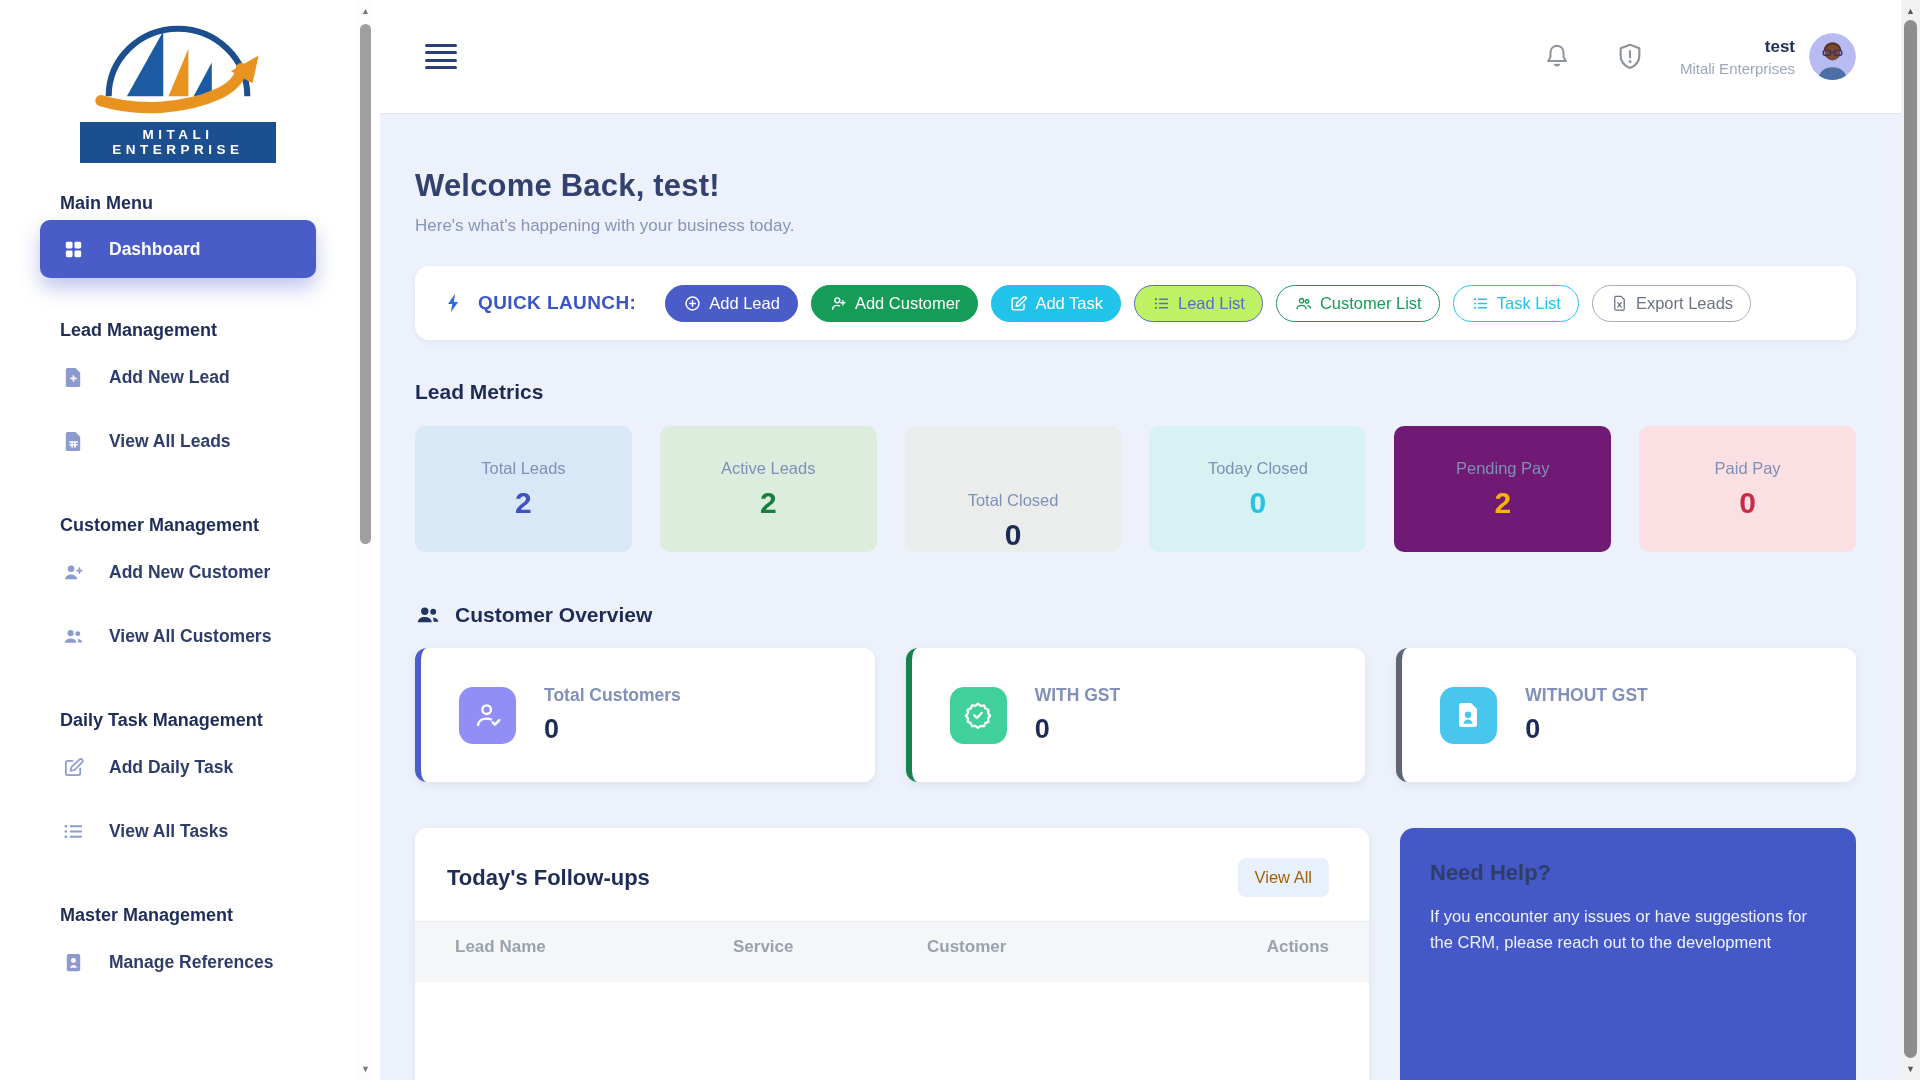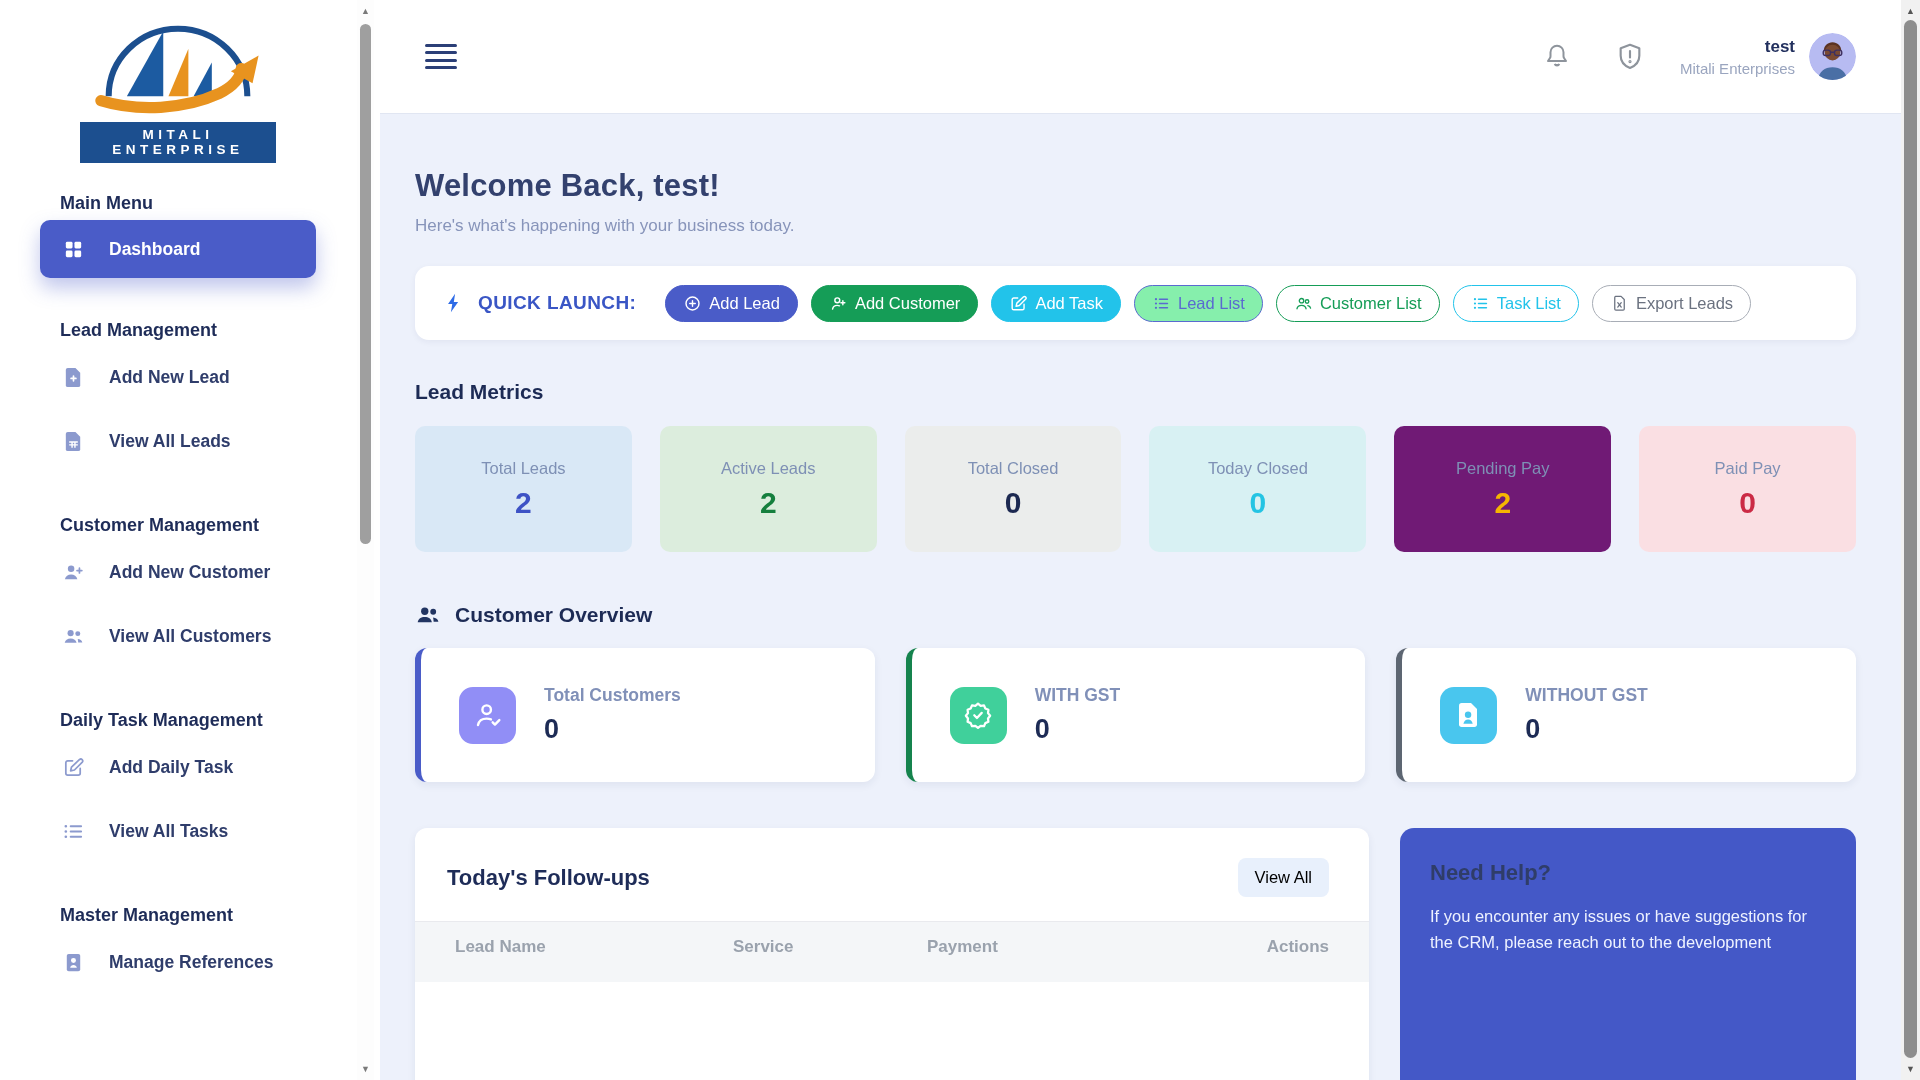--- a/index.html
+++ b/index.html
@@ -76,21 +76,21 @@
   .ov-icon { width:57px; height:57px; border-radius:14px; display:flex; align-items:center; justify-content:center; }
   .ov-icon svg { width:32px; height:32px; }
   .ov-label { font-size:17.5px; color:#8090b8; font-weight:600; }
   .ov-value { font-size:27px; font-weight:800; color:#1d2b55; margin-top:8px; }
 
   
   .bottom-grid { margin-top:46px; display:grid; grid-template-columns:954px 1fr; gap:31px; align-items:start; }
   .fu-card { background:#ffffff; border-radius:12px; box-shadow:0 3px 8px rgba(30,40,90,.07); height:300px; overflow:hidden; }
   .fu-head { display:flex; align-items:center; justify-content:space-between; padding:30px 40px 24px 32px; }
   .fu-title { font-size:22px; font-weight:800; color:#1e2c58; }
-  .viewall-btn { background:#e8f0fc; color:#000000; border:none; border-radius:8px; padding:10px 17px;
+  .viewall-btn { background:#e8f0fc; color:#a16207; border:none; border-radius:8px; padding:10px 17px;
                  font-size:16.5px; font-family:inherit; cursor:pointer; }
   .fu-table-head { border-top:1px solid #e9eaee; background:#f4f6f8; display:flex; padding:15px 40px 25px;
                    font-size:17px; font-weight:600; color:#9aa2ad; }
   .col-lead { width:278px; } .col-service { width:194px; } .col-payment { flex:1; } .col-actions { text-align:right; width:120px; }
 
   .help-card { background:#4458c7; border-radius:14px; height:300px; padding:32px 30px; }
   .help-title { font-size:22px; font-weight:800; color:#2f3d69; }
   .help-body { margin-top:17px; font-size:16.5px; line-height:1.6; color:#eef2ff; }
 
   
@@ -282,21 +282,21 @@
       </button>
       <button class="ql-btn" style="background: rgb(34, 195, 234); border-color: rgb(34, 195, 234); color: rgb(255, 255, 255);">
         <span class="qicon">
             <svg viewBox="0 0 24 24" fill="none" stroke="currentColor" stroke-width="1.8" stroke-linecap="round" stroke-linejoin="round">
               <path d="M11 5H6a2 2 0 0 0-2 2v11a2 2 0 0 0 2 2h11a2 2 0 0 0 2-2v-5"></path>
               <path d="M18.4 3.6a2 2 0 0 1 2.8 2.8L13 14.6 9 15.5l.9-4 8.5-7.9Z"></path>
             </svg>
           </span>
         <span>Add Task</span>
       </button>
-      <button class="ql-btn" style="color: rgb(90, 106, 208); border-color: rgb(90, 106, 208); background: #86efac;">
+      <button class="ql-btn" style="color: rgb(90, 106, 208); border-color: rgb(90, 106, 208); background: #bef264;">
         <span class="qicon">
             <svg viewBox="0 0 24 24" fill="none" stroke="currentColor" stroke-width="1.9" stroke-linecap="round">
               <path d="M9.5 6.5h10M9.5 12h10M9.5 17.5h10"></path>
               <path d="M5 6.5h.01M5 12h.01M5 17.5h.01" stroke-width="2.8"></path>
             </svg>
           </span>
         <span>Lead List</span>
       </button>
       <button class="ql-btn" style="color: rgb(21, 157, 87); border-color: rgb(21, 157, 87); background: rgb(255, 255, 255);">
         <span class="qicon">
@@ -332,21 +332,21 @@
     <div class="section-title">Lead Metrics</div>
     <div class="metrics-grid">
       <div class="metric-card" style="background: rgb(217, 232, 246);">
         <div class="metric-label">Total Leads</div>
         <div class="metric-value" style="color: rgb(61, 82, 197);">2</div>
       </div>
       <div class="metric-card" style="background: rgb(220, 237, 221);">
         <div class="metric-label">Active Leads</div>
         <div class="metric-value" style="color: rgb(21, 127, 61);">2</div>
       </div>
-      <div class="metric-card" style="background: rgb(235, 237, 236);">
+      <div class="metric-card" style="background: rgb(235, 237, 236); justify-content: flex-end;">
         <div class="metric-label">Total Closed</div>
         <div class="metric-value" style="color: rgb(28, 41, 81);">0</div>
       </div>
       <div class="metric-card" style="background: rgb(216, 241, 243); text-align: right;">
         <div class="metric-label">Today Closed</div>
         <div class="metric-value" style="color: rgb(36, 196, 227);">0</div>
       </div>
       <div class="metric-card" style="background: #701a75;">
         <div class="metric-label">Pending Pay</div>
         <div class="metric-value" style="color: rgb(245, 181, 2);">2</div>
@@ -411,21 +411,21 @@
 
     <div class="bottom-grid">
       <div class="fu-card">
         <div class="fu-head">
           <span class="fu-title">Today's Follow-ups</span>
           <button class="viewall-btn">View All</button>
         </div>
         <div class="fu-table-head">
           <span class="col-lead">Lead Name</span>
           <span class="col-service">Service</span>
-          <span class="col-payment">Payment</span>
+          <span class="col-payment">Customer</span>
           <span class="col-actions">Actions</span>
         </div>
       </div>
 
       <div class="help-card">
         <div class="help-title">Need Help?</div>
         <div class="help-body">If you encounter any issues or have suggestions for the CRM, please reach out to the development</div>
       </div>
     </div>
   </div>

